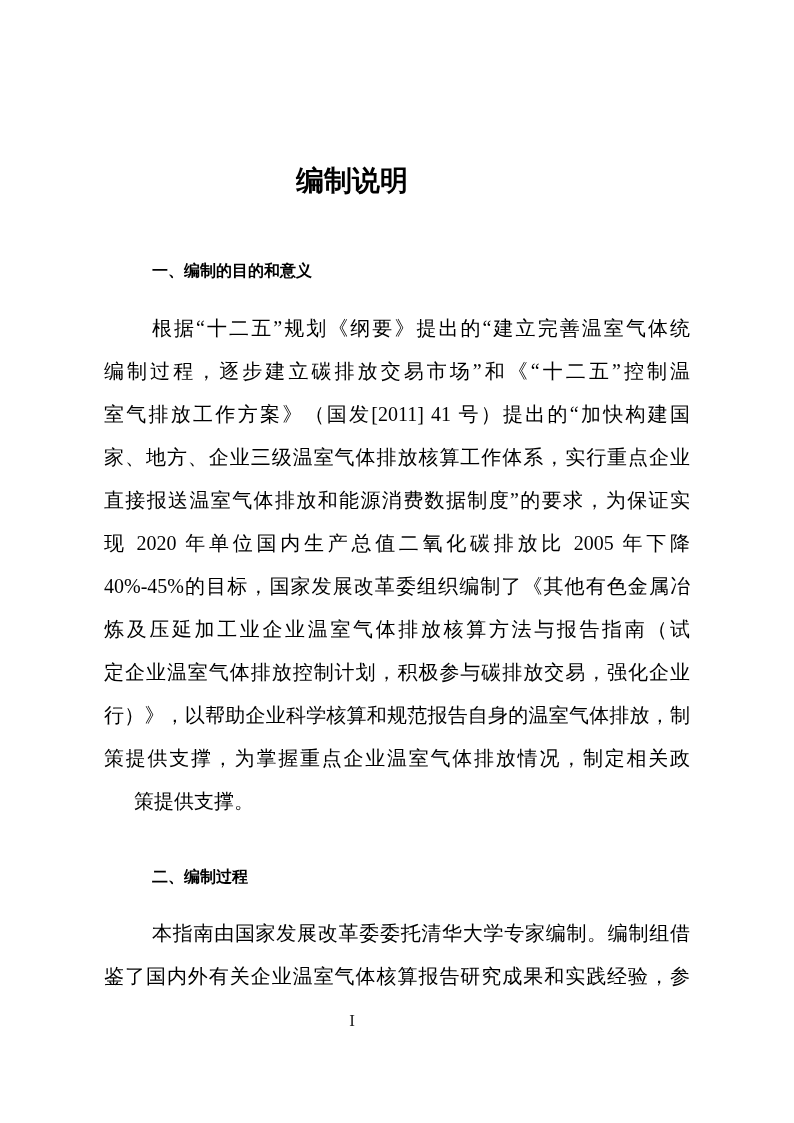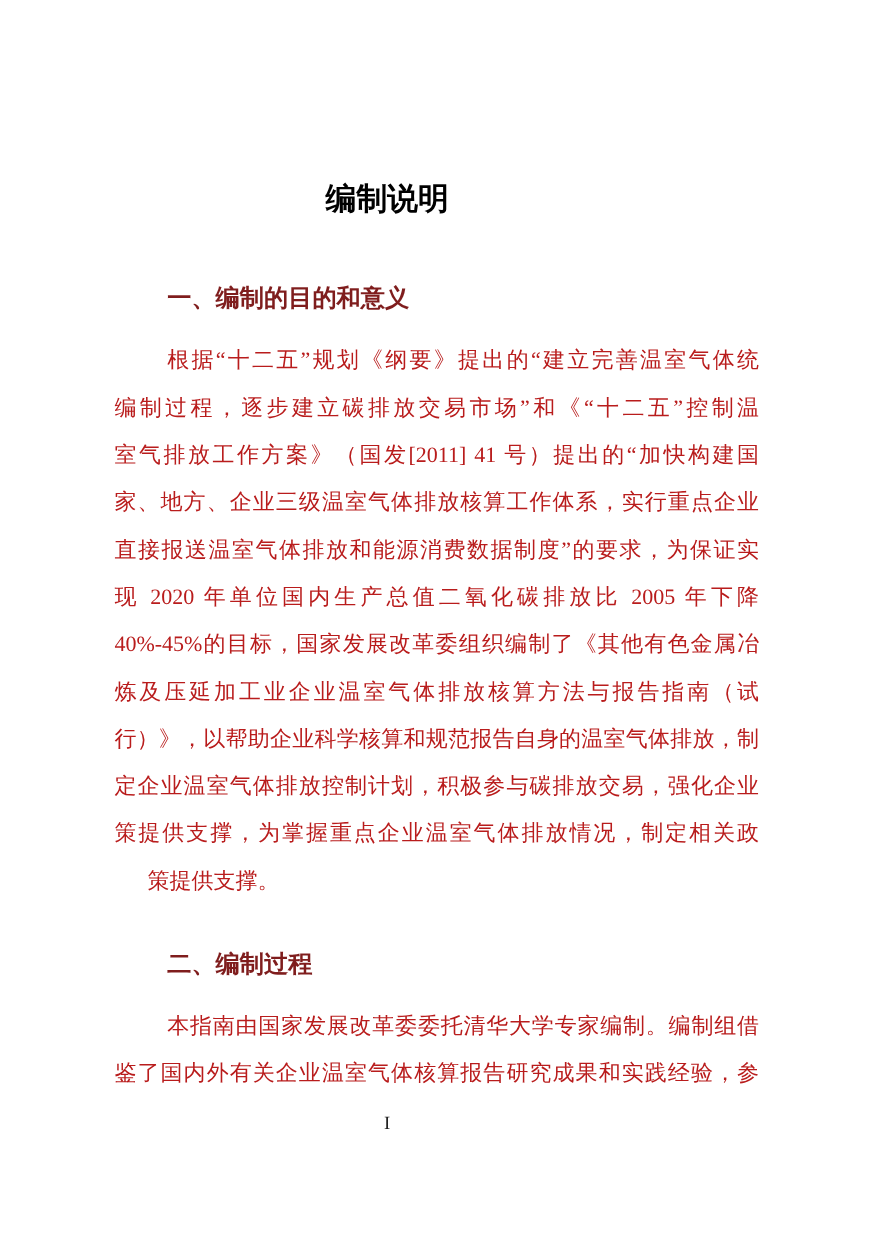--- a/index.html
+++ b/index.html
@@ -28,33 +28,33 @@
     font-size: 28px;
     line-height: 36px;
     color: #000000;
   }
   .sec-heading {
     position: absolute;
     left: 152px;
     margin: 0;
     font-family: "Liberation Sans", sans-serif;
     font-weight: bold;
-    font-size: 22px;
+    font-size: 16px;
     line-height: 30px;
-    color: #7f1d1d;
+    color: #000000;
     white-space: nowrap;
   }
   .h1pos { top: 256px; }
   .h2pos { top: 862px; }
   .para {
     position: absolute;
     left: 104px;
     width: 586px;
     font-size: 20px;
-    color: #b91c1c;
+    color: #000000;
   }
   .p1pos { top: 307px; }
   .p2pos { top: 912px; }
   .line {
     height: 43px;
     line-height: 43px;
     text-align: justify;
     text-align-last: justify;
     text-justify: inter-character;
     overflow: hidden;
@@ -84,22 +84,22 @@
 
   <div class="para p1pos">
     <div class="line indent">根据“十二五”规划《纲要》提出的“建立完善温室气体统</div>
     <div class="line">编制过程，逐步建立碳排放交易市场”和《“十二五”控制温</div>
     <div class="line">室气排放工作方案》（国发[2011] 41 号）提出的“加快构建国</div>
     <div class="line">家、地方、企业三级温室气体排放核算工作体系，实行重点企业</div>
     <div class="line">直接报送温室气体排放和能源消费数据制度”的要求，为保证实</div>
     <div class="line">现 2020 年单位国内生产总值二氧化碳排放比 2005 年下降</div>
     <div class="line">40%-45%的目标，国家发展改革委组织编制了《其他有色金属冶</div>
     <div class="line">炼及压延加工业企业温室气体排放核算方法与报告指南（试</div>
+    <div class="line">定企业温室气体排放控制计划，积极参与碳排放交易，强化企业</div>
     <div class="line">行）》，以帮助企业科学核算和规范报告自身的温室气体排放，制</div>
-    <div class="line">定企业温室气体排放控制计划，积极参与碳排放交易，强化企业</div>
     <div class="line">策提供支撑，为掌握重点企业温室气体排放情况，制定相关政</div>
     <div class="line para-end">策提供支撑。</div>
   </div>
 
   <h2 class="sec-heading h2pos">二、编制过程</h2>
 
   <div class="para p2pos">
     <div class="line indent">本指南由国家发展改革委委托清华大学专家编制。编制组借</div>
     <div class="line">鉴了国内外有关企业温室气体核算报告研究成果和实践经验，参</div>
   </div>

